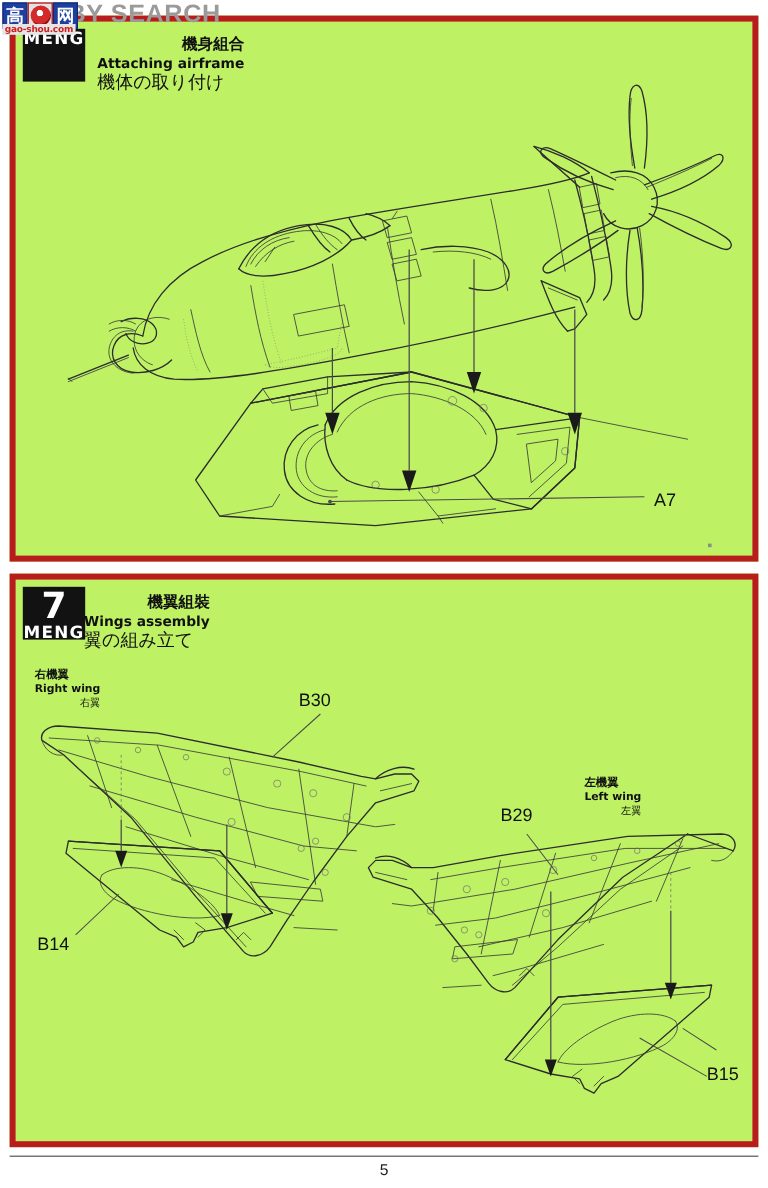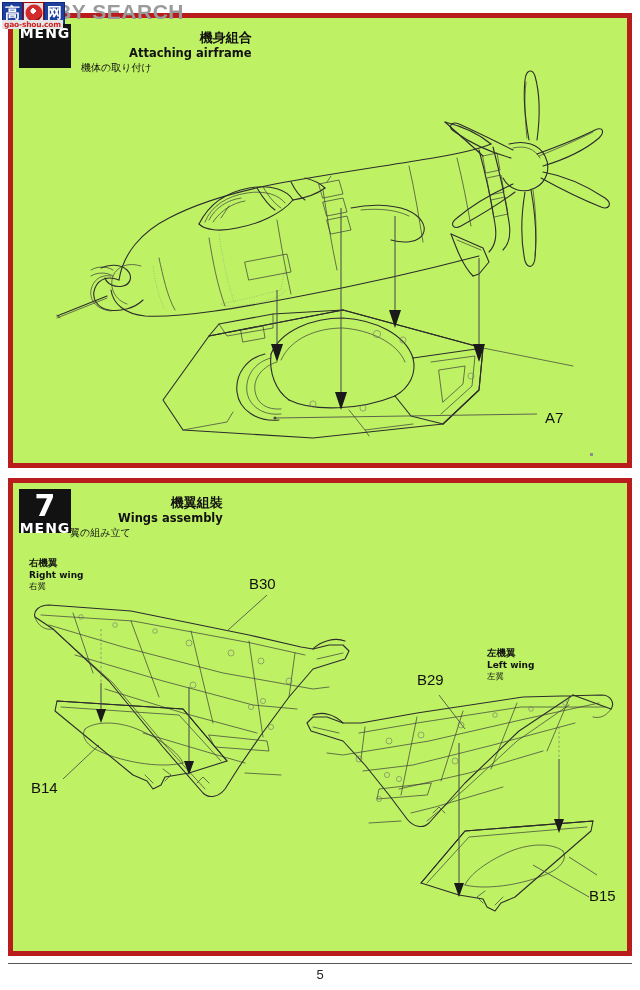--- a/index.html
+++ b/index.html
@@ -122,42 +122,41 @@
     color: #111111;
     line-height: 16px;
     text-align: right;
   }
   .t-en {
     font-family: "DejaVu Sans", sans-serif;
     font-size: 11.5px;
     font-weight: bold;
     color: #111111;
     line-height: 15px;
-    margin-left: 48px;
   }
   .t-jp {
     font-family: "DejaVu Sans", sans-serif;
-    font-size: 10px;
+    font-size: 15px;
     color: #111111;
     line-height: 14px;
   }
 
   
   .wing-caption { position: absolute; }
   .wc-cn {
     font-family: "DejaVu Sans", sans-serif;
     font-size: 9.5px; font-weight: bold; color: #111; line-height: 12px;
   }
   .wc-en {
     font-family: "DejaVu Sans", sans-serif;
     font-size: 9px; font-weight: bold; color: #111; line-height: 12px; text-align: center;
   }
   .wc-jp {
     font-family: "DejaVu Sans", sans-serif;
-    font-size: 8.5px; color: #111; line-height: 11px;
+    font-size: 8.5px; color: #111; line-height: 11px; text-align: right;
   }
 
   
   .part-label {
     position: absolute;
     font-family: "Liberation Sans", sans-serif;
     font-size: 15px;
     color: #111111;
     white-space: nowrap;
   }

